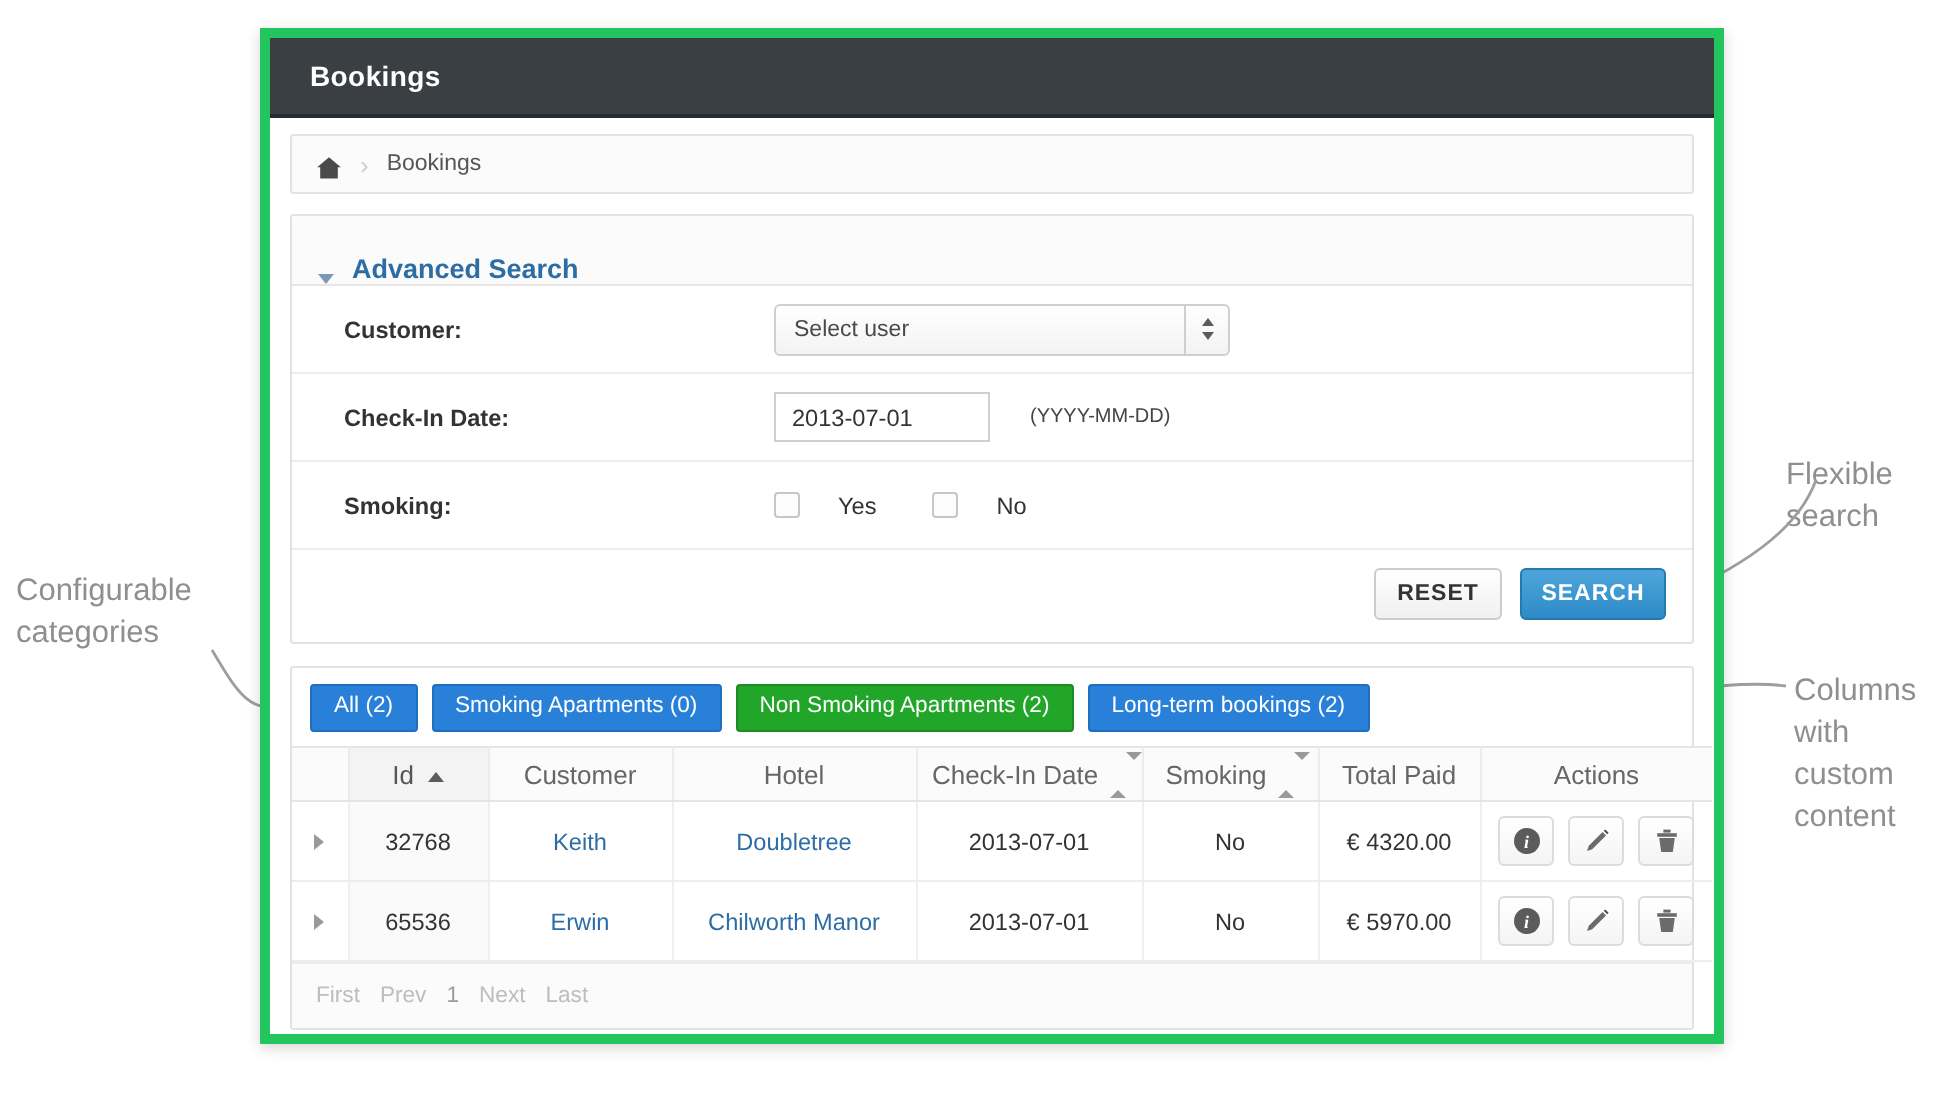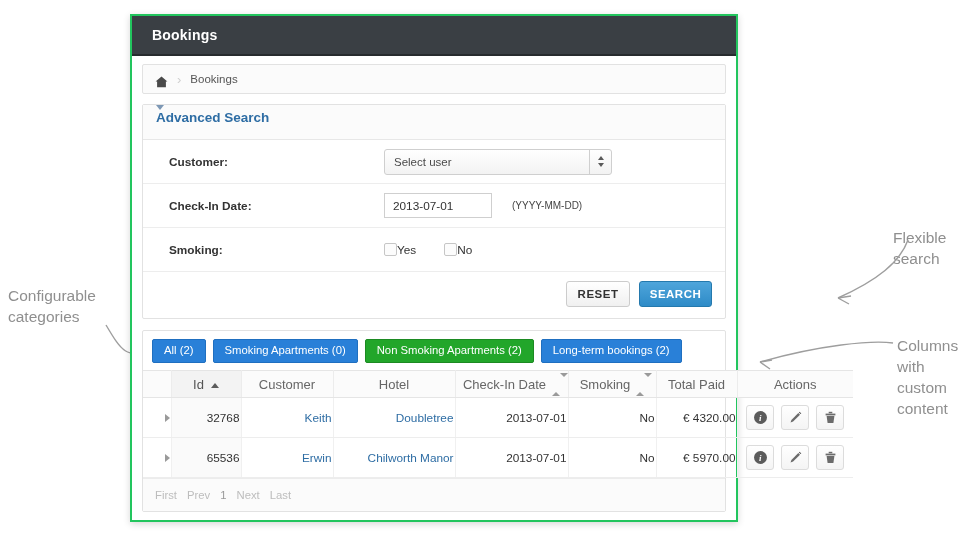--- a/index.html
+++ b/index.html
@@ -22,23 +22,23 @@
   }
   .annot-left  { left: 8px;  top: 285px; }
   .annot-tr    { left: 893px; top: 197px; margin-top: 30px; }
   .annot-br    { left: 897px; top: 335px; }
   .arrow-svg { position: absolute; overflow: visible; }
 
   
   .panel {
     position: absolute;
     left: 130px; top: 14px;
-    width: 608px; height: 508px;
+    width: 732px; height: 508px;
     background: #ffffff;
-    border: 2px solid #22c55e;
+    border: 5px solid #22c55e;
     box-shadow: 0 2px 7px rgba(0,0,0,0.16);
     box-sizing: border-box;
   }
   .panel-head {
     height: 40px;
     background: #3a3f44;
     border-bottom: 2px solid #272b2e;
     display: flex; align-items: center;
     padding-left: 20px;
     box-sizing: border-box;
@@ -68,24 +68,23 @@
   .adv {
     border: 1px solid #e2e2e2;
     border-radius: 2px;
     background: #ffffff;
     margin-bottom: 11px;
   }
   .adv-head {
     height: 35px;
     background: #fbfbfb;
     border-bottom: 1px solid #e7e7e7;
-    display: flex; align-items: flex-start;
+    display: flex; align-items: flex-end;
     padding-left: 13px;
     box-sizing: border-box;
-    flex-direction: column;
   }
   .caret-dn {
     width: 0; height: 0;
     border-left: 4.5px solid transparent;
     border-right: 4.5px solid transparent;
     border-top: 5px solid #7d98b5;
     margin-right: 9px;
   }
   .adv-title { color: #2e6da4; font-size: 13.5px; font-weight: bold; }
 
@@ -130,21 +129,21 @@
     font-size: 11.8px; color: #333;
   }
   .hint { font-size: 10px; color: #444; margin-left: 20px; }
 
   .chk {
     width: 13px; height: 13px;
     border: 1px solid #c6c6c6;
     background: #fcfcfc; border-radius: 2px;
     box-sizing: border-box;
   }
-  .chk-lbl { font-size: 11.8px; color: #333; margin-left: 0; margin-right: 28px; }
+  .chk-lbl { font-size: 11.8px; color: #333; margin-left: 19px; margin-right: 28px; }
   .chk-wrap { display: flex; align-items: center; }
 
   .btn-row {
     display: flex; justify-content: flex-end; align-items: flex-end;
     padding: 9px 13px 11px 0;
     gap: 9px;
   }
   .btn {
     font-size: 11.5px; font-weight: bold; letter-spacing: .5px;
     border-radius: 3px; box-sizing: border-box;
@@ -191,21 +190,21 @@
     font-size: 13px; font-weight: normal; color: #666;
     height: 27px; padding: 0 6px;
     box-sizing: border-box;
   }
   table.grid th.sorted-col { background: #f3f3f3; color: #555; }
   table.grid th:last-child { border-right: none; }
   table.grid td {
     border-bottom: 1px solid #ededed;
     border-right: 1px solid #f0f0f0;
     font-size: 11.8px; color: #333;
-    height: 40px; text-align: right;
+    height: 40px; text-align: center;
     box-sizing: border-box;
   }
   table.grid td:last-child { border-right: none; }
   td.c-id { background: #fafafa; }
   .lnk { color: #2e6da4; }
   .sort-asc {
     display:inline-block; width:0;height:0; margin-left:7px;
     border-left:4px solid transparent;border-right:4px solid transparent;
     border-bottom:5px solid #5c5c5c; position: relative; top:-1px;
   }

